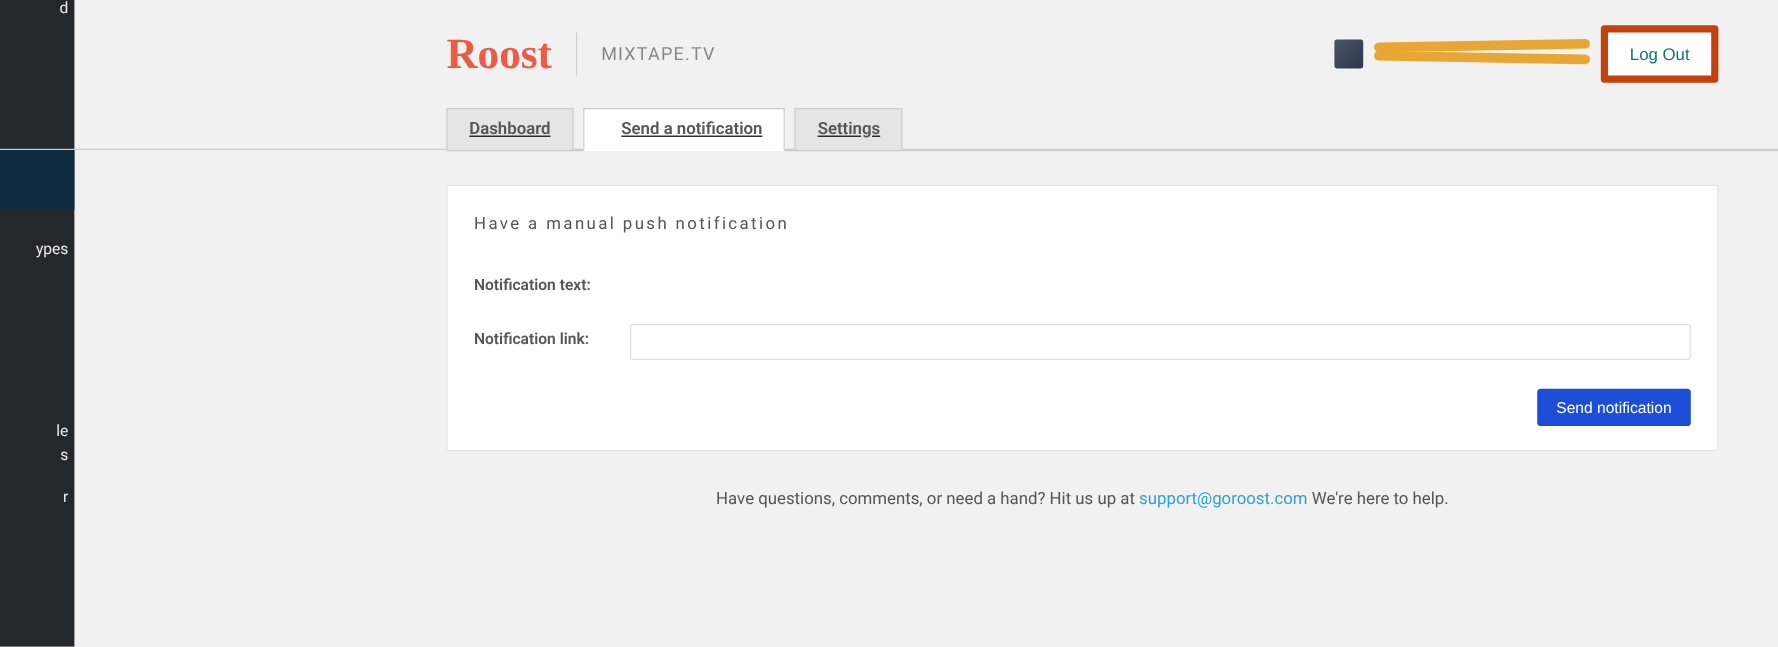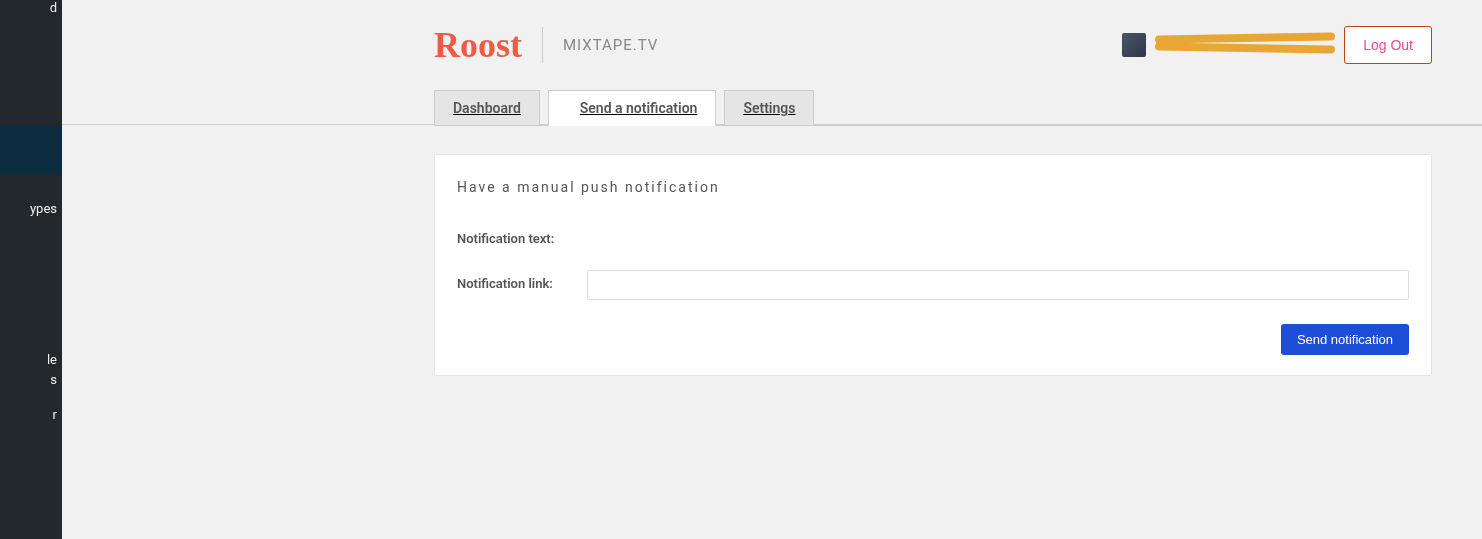--- a/index.html
+++ b/index.html
@@ -33,21 +33,20 @@
       white-space: nowrap;
     }
     .wp-sidebar-item-highlighted {
       position: absolute;
       left: 0;
       width: 62px;
       background: #0e2c3f;
       height: 50px;
     }
     .main-content {
-      margin-left: 62px;
       height: 475px;
       background: #f1f1f1;
     }
     .header-bar {
       display: flex;
       align-items: center;
       padding: 24px 0 24px 0;
       position: relative;
       height: 90px;
     }
@@ -105,22 +104,22 @@
       left: -5px;
       top: 12px;
       width: 180px;
       height: 8px;
       background: #e8a735;
       border-radius: 6px;
       transform: rotate(1deg);
     }
     .logout-btn {
       background: #fff;
-      border: 1px solid #c2410c;
-      color: #ec4899;
+      border: 6px solid #c2410c;
+      color: #0f766e;
       padding: 10px 18px;
       font-size: 14px;
       border-radius: 3px;
       cursor: pointer;
     }
     .tabs {
       display: flex;
       margin-left: 372px;
       border-bottom: 1px solid #ccc;
       position: relative;
@@ -286,14 +285,17 @@
       <div class="form-row">
         <div class="form-label">Notification link:</div>
         <div class="form-field">
           <input type="text" class="text-input" value="" style="">
         </div>
       </div>
 
       <button class="send-btn">Send notification</button>
     </div>
 
+    <div class="footer-text">
+      <span>Have questions, comments, or need a hand? Hit us up at </span><a href="#">support@goroost.com</a><span> We're here to help.</span>
+    </div>
   </div>
 </div>
 
 </body></html>

